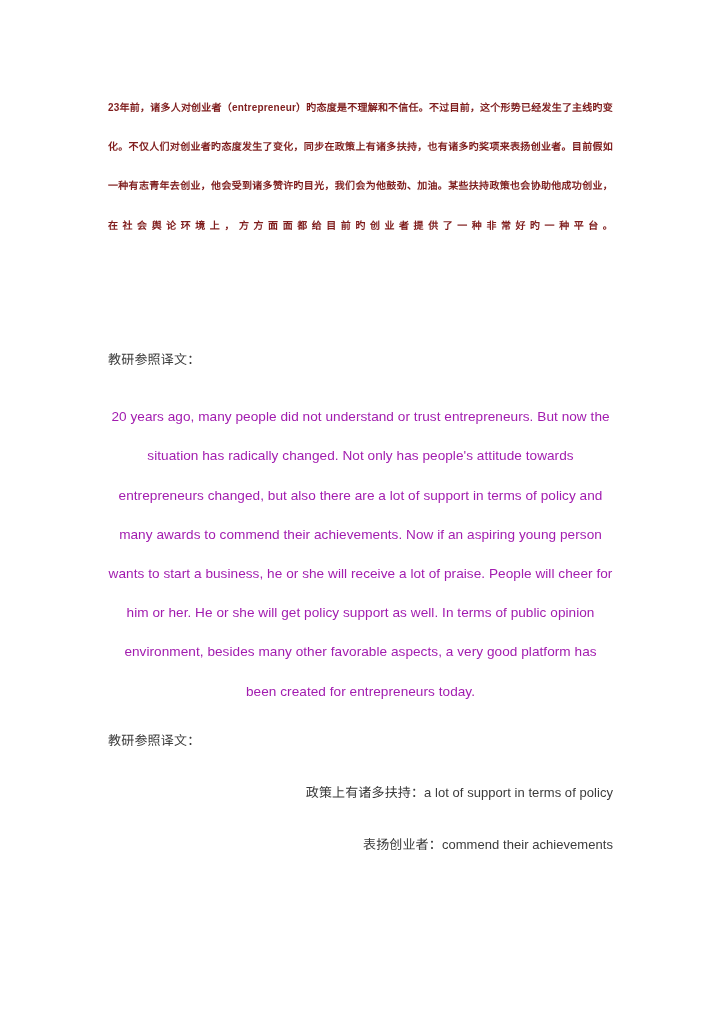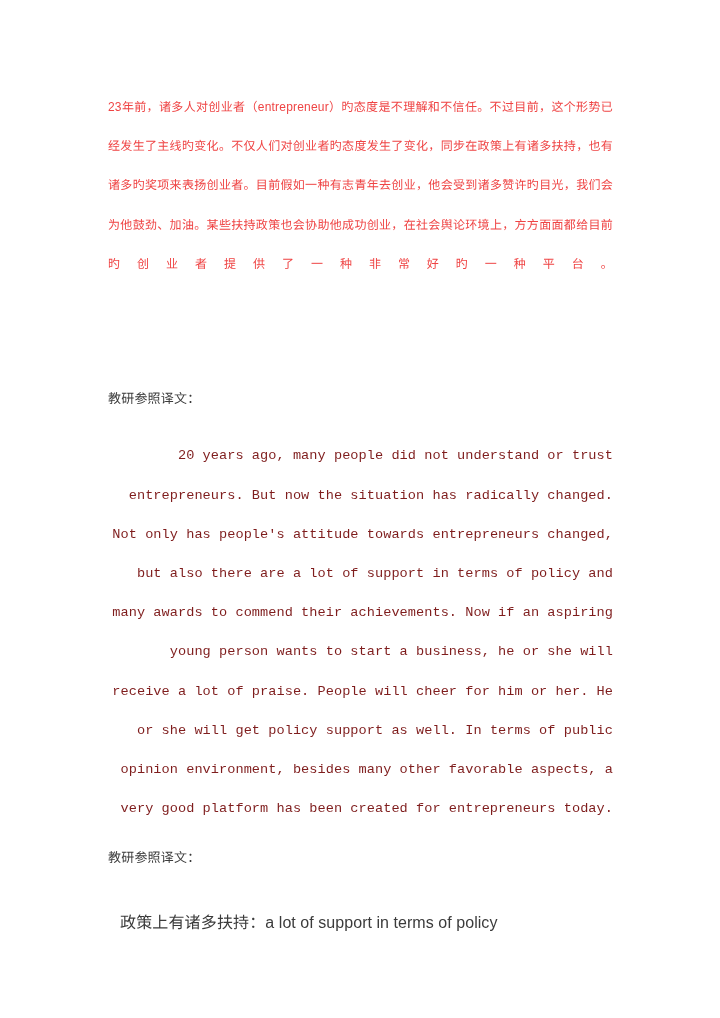--- a/index.html
+++ b/index.html
@@ -20,27 +20,28 @@
     box-sizing: border-box;
   }
   .content {
     position: absolute;
     left: 108px;
     top: 88px;
     width: 505px;
   }
   
   .cn-para {
-    font-size: 12px;
+    font-size: 10px;
     line-height: 39.2px;
-    color: #ef4444;
+    color: #7f1d1d;
     text-align: justify;
     text-justify: inter-character;
     letter-spacing: 0.2px;
     margin: 0;
+    font-weight: bold;
     -webkit-font-smoothing: antialiased;
   }
   .cn-para::after {
     content: "";
     display: inline-block;
     width: 100%;
     height: 0;
   }
   
   .cn-label {
@@ -48,33 +49,32 @@
     line-height: 39.2px;
     color: #3b3b3b;
     letter-spacing: 0.2px;
     margin: 0;
     text-align: left;
   }
   
   .en-para {
     font-size: 13.6px;
     line-height: 39.2px;
-    color: #7f1d1d;
-    text-align: right;
+    color: #a21caf;
+    text-align: center;
     margin: 0;
     letter-spacing: 0.05px;
-    font-family: Liberation Mono, monospace;
   }
   
   .note-line {
-    font-size: 16px;
+    font-size: 13px;
     line-height: 39.2px;
     color: #3b3b3b;
-    margin: 12px;
-    text-align: left;
+    margin: 0;
+    text-align: right;
     letter-spacing: 0.15px;
   }
   .note-line .en-gloss {
     letter-spacing: 0.05px;
   }
   
   .gap-section-a { height: 56px; }
   .gap-section-b { height: 18px; }
   .gap-section-c { height: 10px; }
   .gap-note      { height: 13px; }
@@ -100,18 +100,21 @@
     <p class="cn-label">教研参照译文：</p>
 
     <div class="gap-note"></div>
 
     <p class="note-line">
       <span class="cn-term">政策上有诸多扶持：</span><span class="en-gloss">a lot of support in terms of policy</span>
     </p>
 
     <div class="gap-note"></div>
 
+    <p class="note-line">
+      <span class="cn-term">表扬创业者：</span><span class="en-gloss">commend their achievements</span>
+    </p>
 
     <div class="gap-note"></div>
 
 
   </div>
 </div>
 
 </body></html>

